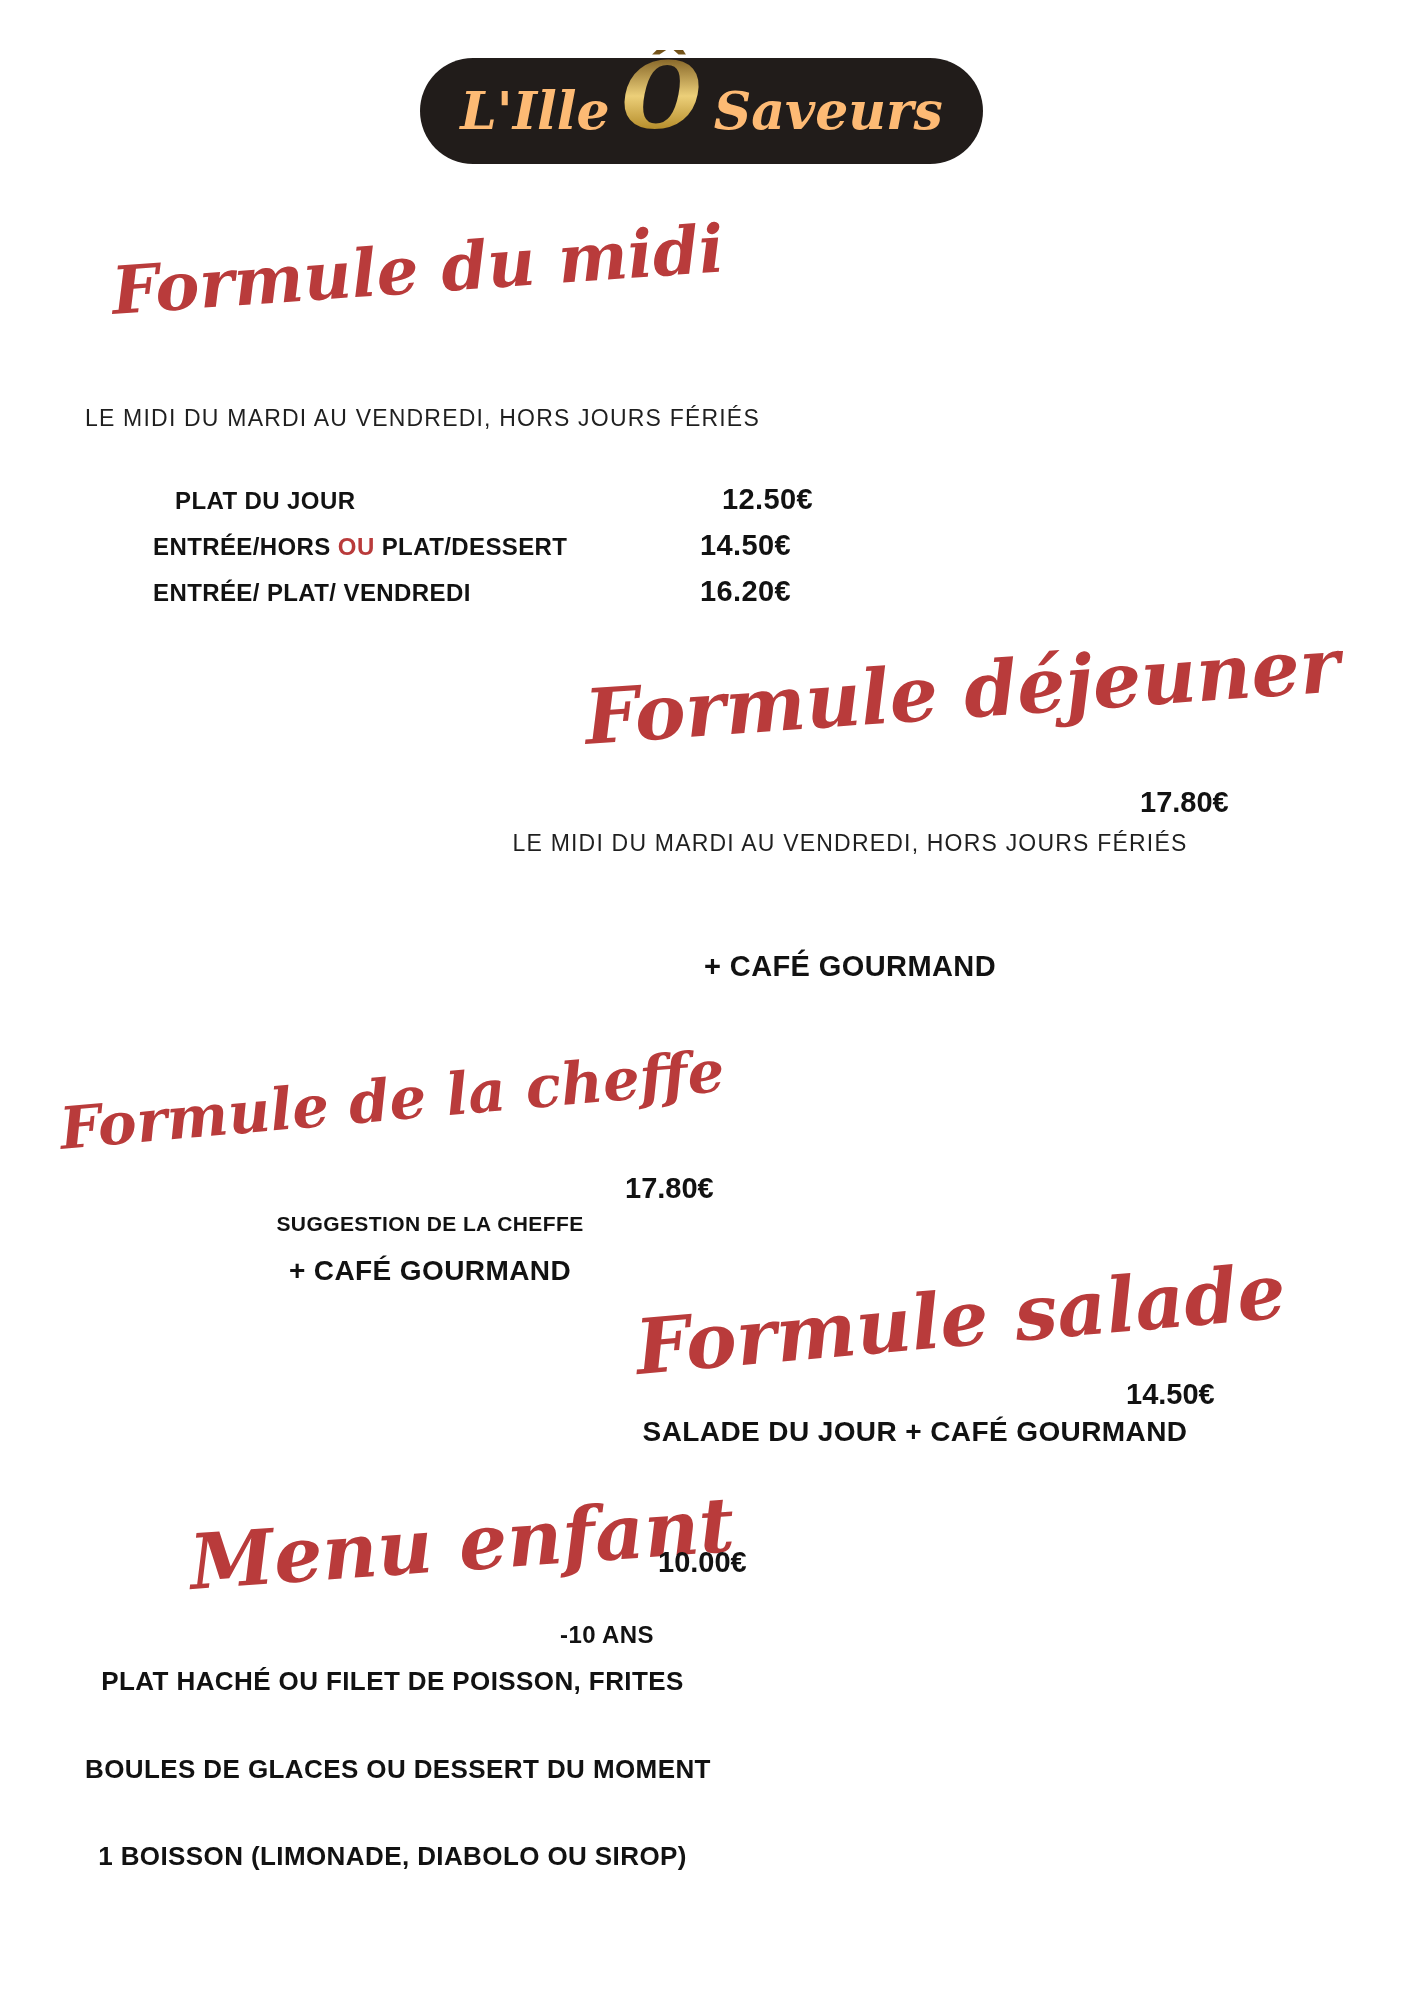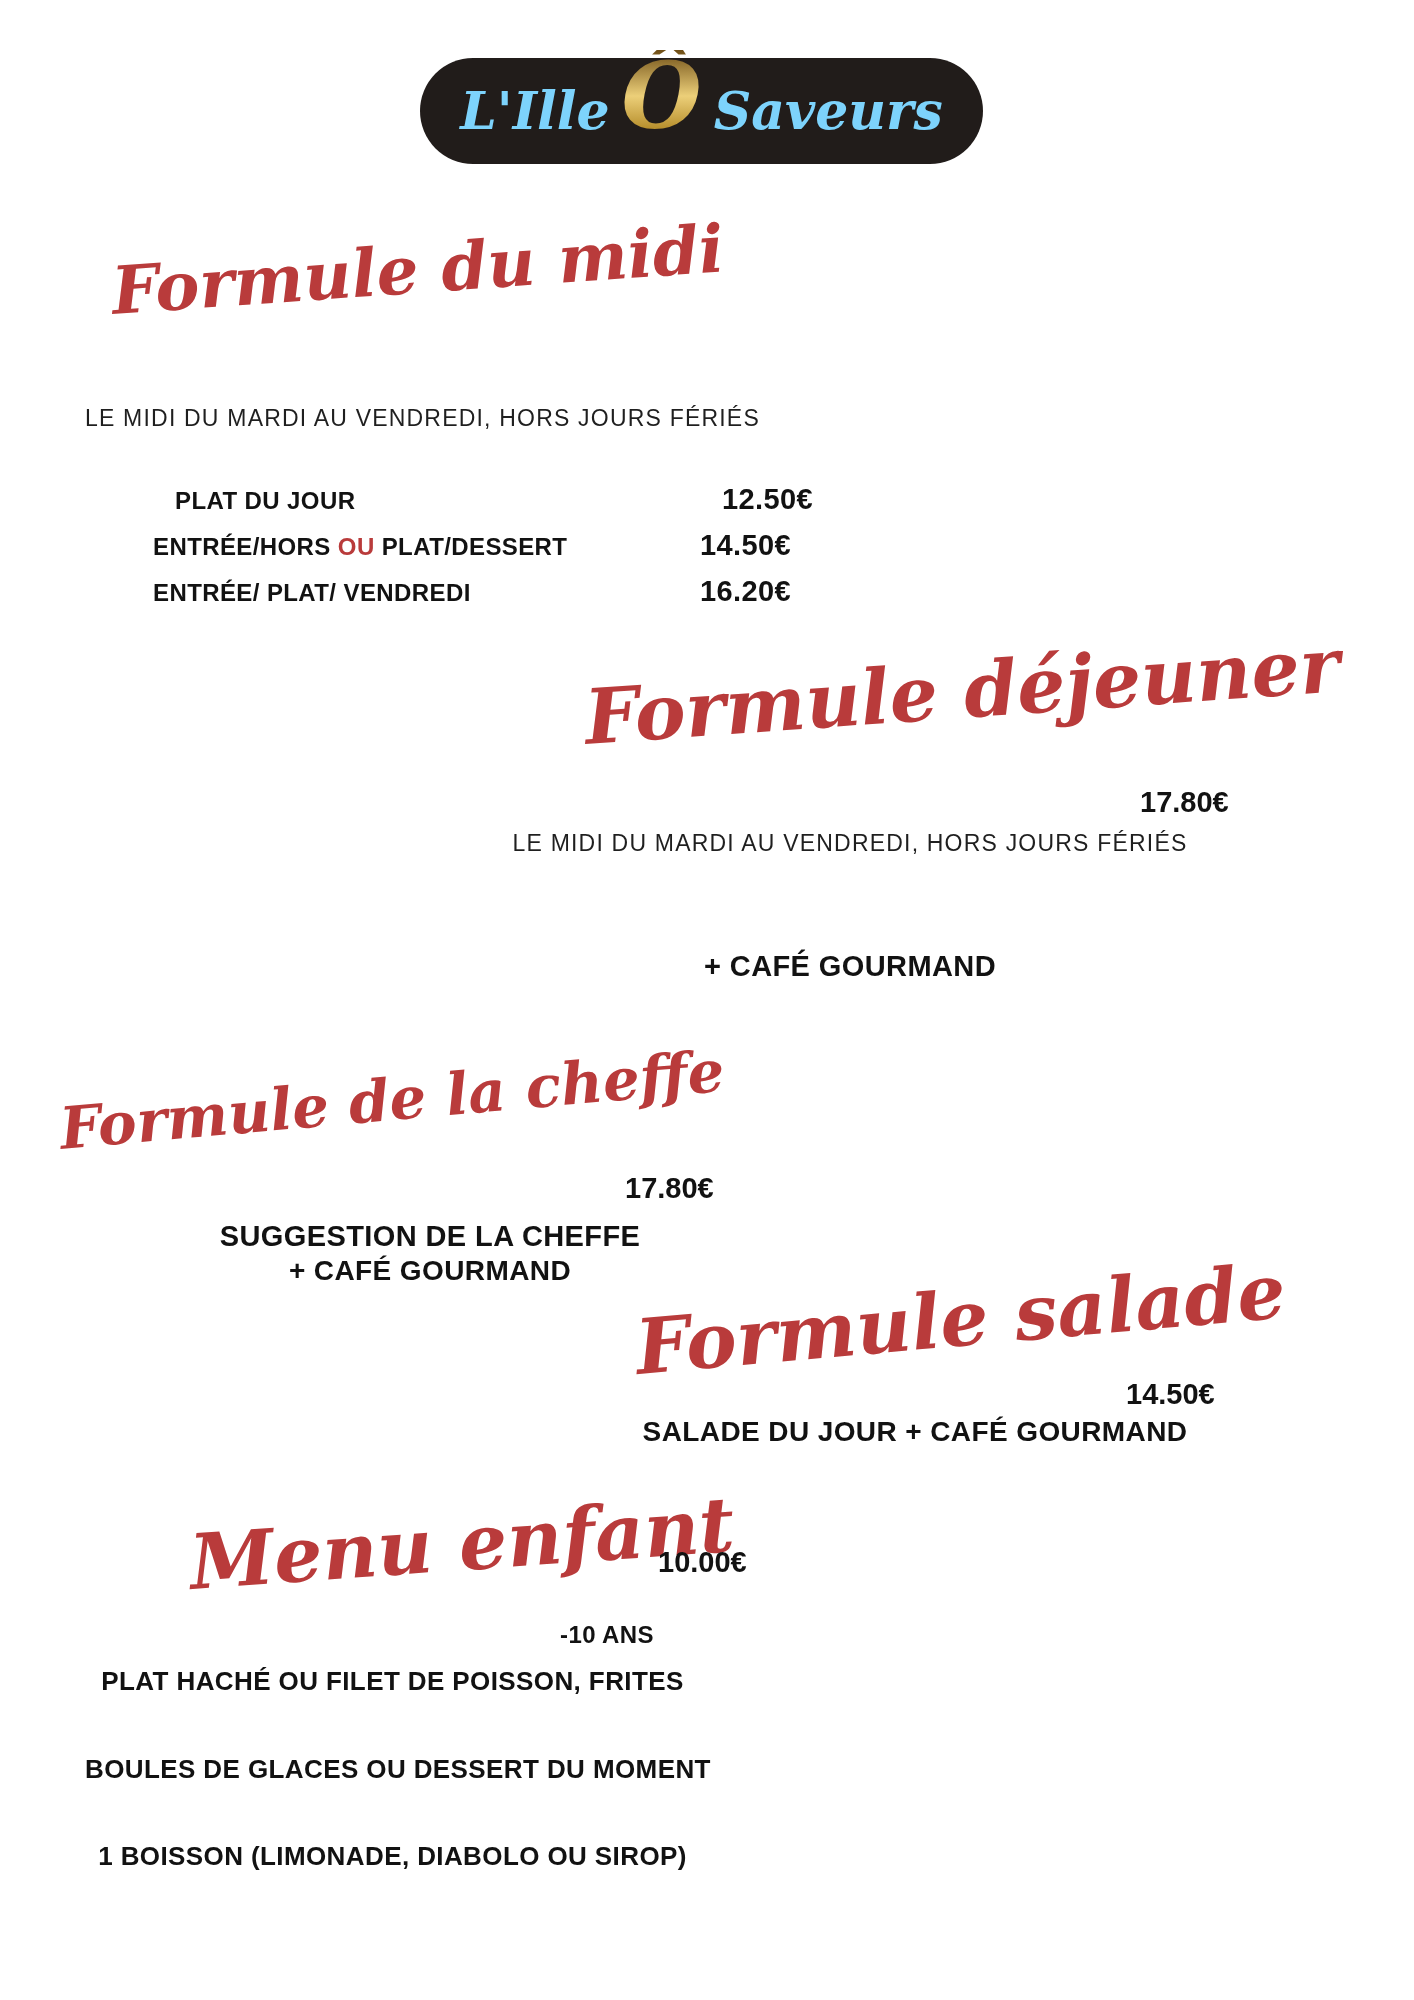--- a/index.html
+++ b/index.html
@@ -19,21 +19,21 @@
 
   
   .logo-pill{
     left:420px;top:58px;width:563px;height:106px;
     background:var(--logo-bg);
     border-radius:53px;
     display:flex;align-items:center;justify-content:center;gap:12px;
   }
   .logo-script{
     font-family:"DejaVu Serif", serif;font-style:italic;font-weight:bold;
-    color:#7dd3fc;font-size:52px;line-height:1;white-space:nowrap;
+    color:#fdba74;font-size:52px;line-height:1;white-space:nowrap;
   }
   .logo-accent{
     font-size:92px;margin-top:-30px;
     background:linear-gradient(180deg,#6f4e16 0%,#eccf79 50%,#b8902e 85%,#7a5c1e 100%);
     -webkit-background-clip:text;background-clip:text;color:transparent;
   }
 
   
   .script{
     font-family:"DejaVu Serif", serif;font-style:italic;font-weight:bold;
@@ -61,21 +61,21 @@
   
   .dej-title{left:585px;top:680px;font-size:76px;transform:rotate(-4deg);}
   .dej-price{left:1140px;top:786px;}
   .dej-subtitle{left:455px;top:830px;width:790px;}
   .dej-line1{left:455px;top:905px;width:790px;font-size:29px;}
   .dej-line2{left:455px;top:950px;width:790px;font-size:29px;}
 
   
   .chef-title{left:60px;top:1100px;font-size:58px;transform:rotate(-5deg);}
   .chef-price{left:625px;top:1172px;}
-  .chef-line1{left:170px;top:1212px;width:520px;font-size:29px;margin-top:8px;}
+  .chef-line1{left:170px;top:1212px;width:520px;font-size:21px;}
   .chef-line2{left:170px;top:1255px;width:520px;font-size:28px;}
 
   
   .sal-title{left:636px;top:1310px;font-size:76px;transform:rotate(-5deg);}
   .sal-price{left:1126px;top:1378px;}
   .sal-line1{left:625px;top:1416px;width:580px;font-size:28px;}
 
   
   .enf-title{left:190px;top:1525px;font-size:76px;transform:rotate(-4deg);}
   .enf-price{left:658px;top:1546px;}

